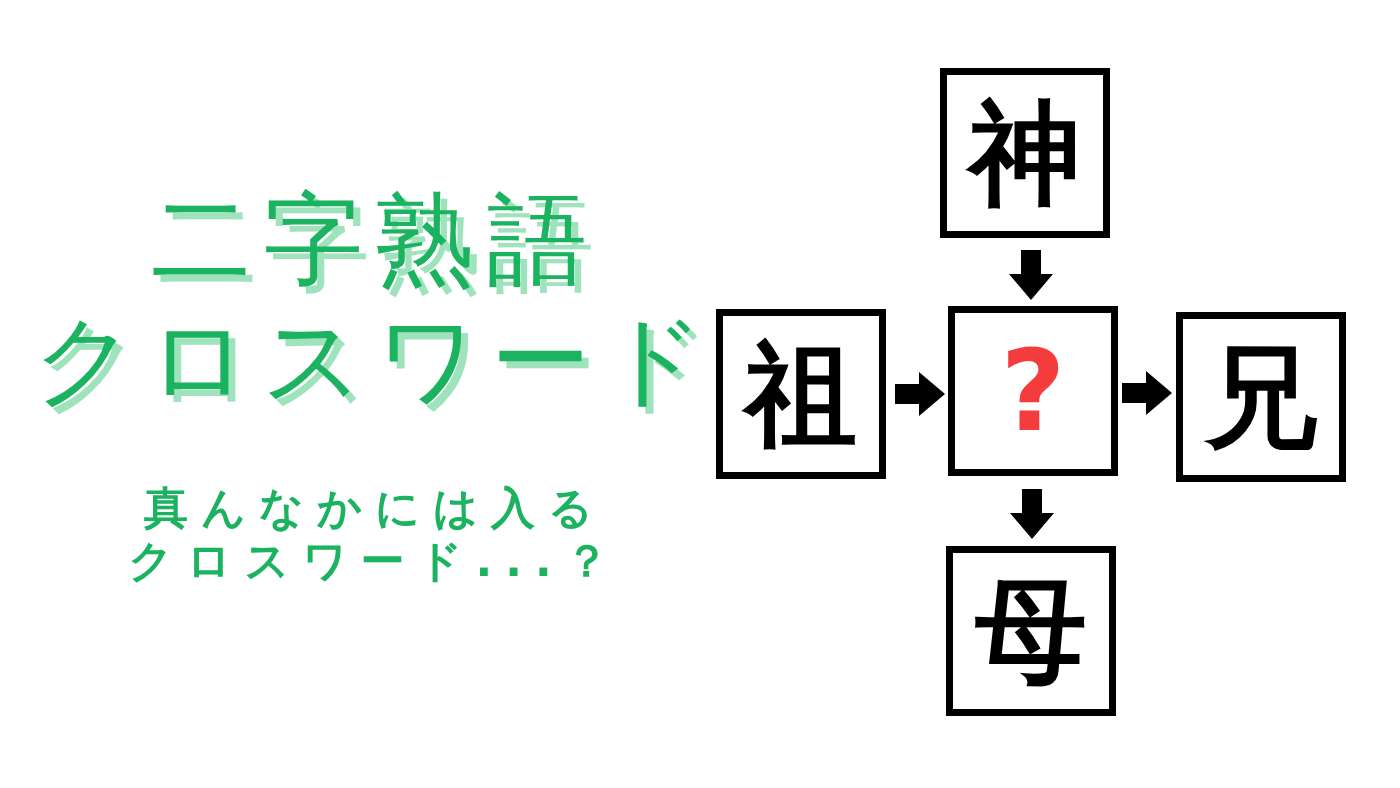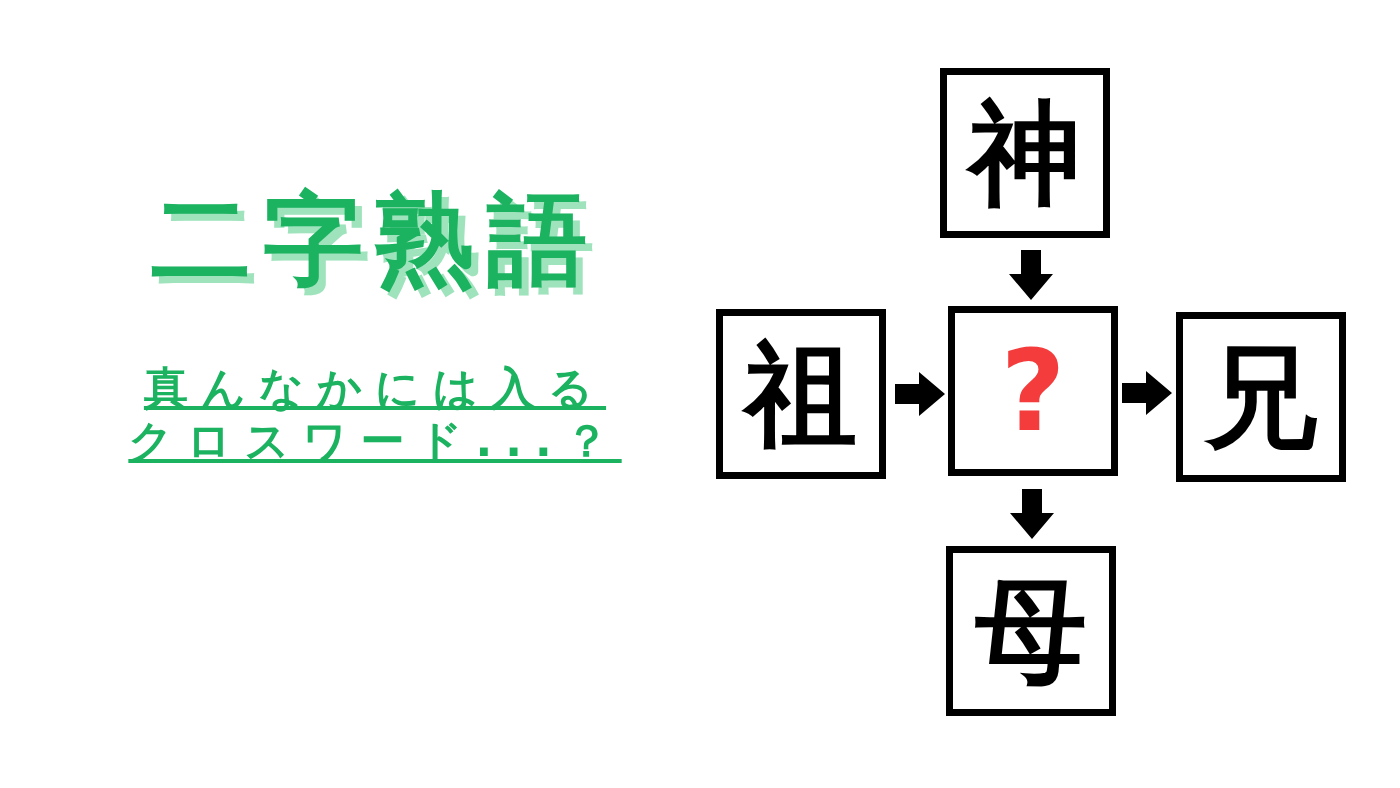--- a/index.html
+++ b/index.html
@@ -20,35 +20,34 @@
     position: absolute;
     left: 30px;
     top: 180px;
     width: 690px;
     text-align: center;
     color: var(--green, #1bb260);
   }
   .title {
     margin: 0;
     font-size: 100px;
-    font-weight: bold;
+    font-weight: normal;
     line-height: 1.2;
     letter-spacing: 12px;
     text-shadow: 7px 7px 0 var(--green-shadow, #9fe3bd);
     white-space: nowrap;
   }
   .title .t-line { display: block; }
   .subtitle {
     margin: 62px 0 0 0;
     font-size: 44px;
     font-weight: bold;
     line-height: 1.2;
     letter-spacing: 13px;
     white-space: nowrap;
-    text-decoration: underline;
   }
   .subtitle .s-line { display: block; }
 
   
   .cell {
     position: absolute;
     width: 156px;
     height: 156px;
     background: #ffffff;
     border: 7px solid var(--black, #000000);
@@ -84,20 +83,21 @@
   .arrow-right-1 { left: 895px;  top: 372px; }
   .arrow-right-2 { left: 1122px; top: 371px; }
   .arrow-down-2  { left: 1010px; top: 489px; }
 </style>
 </head>
 <body>
 
 <div class="left-panel">
   <h1 class="title">
     <span class="t-line">二字熟語</span>
+    <span class="t-line">クロスワード</span>
   </h1>
   <p class="subtitle">
     <span class="s-line">真んなかには入る</span>
     <span class="s-line">クロスワード...？</span>
   </p>
 </div>
 
 <div>
 
   <div class="cell cell-top">

